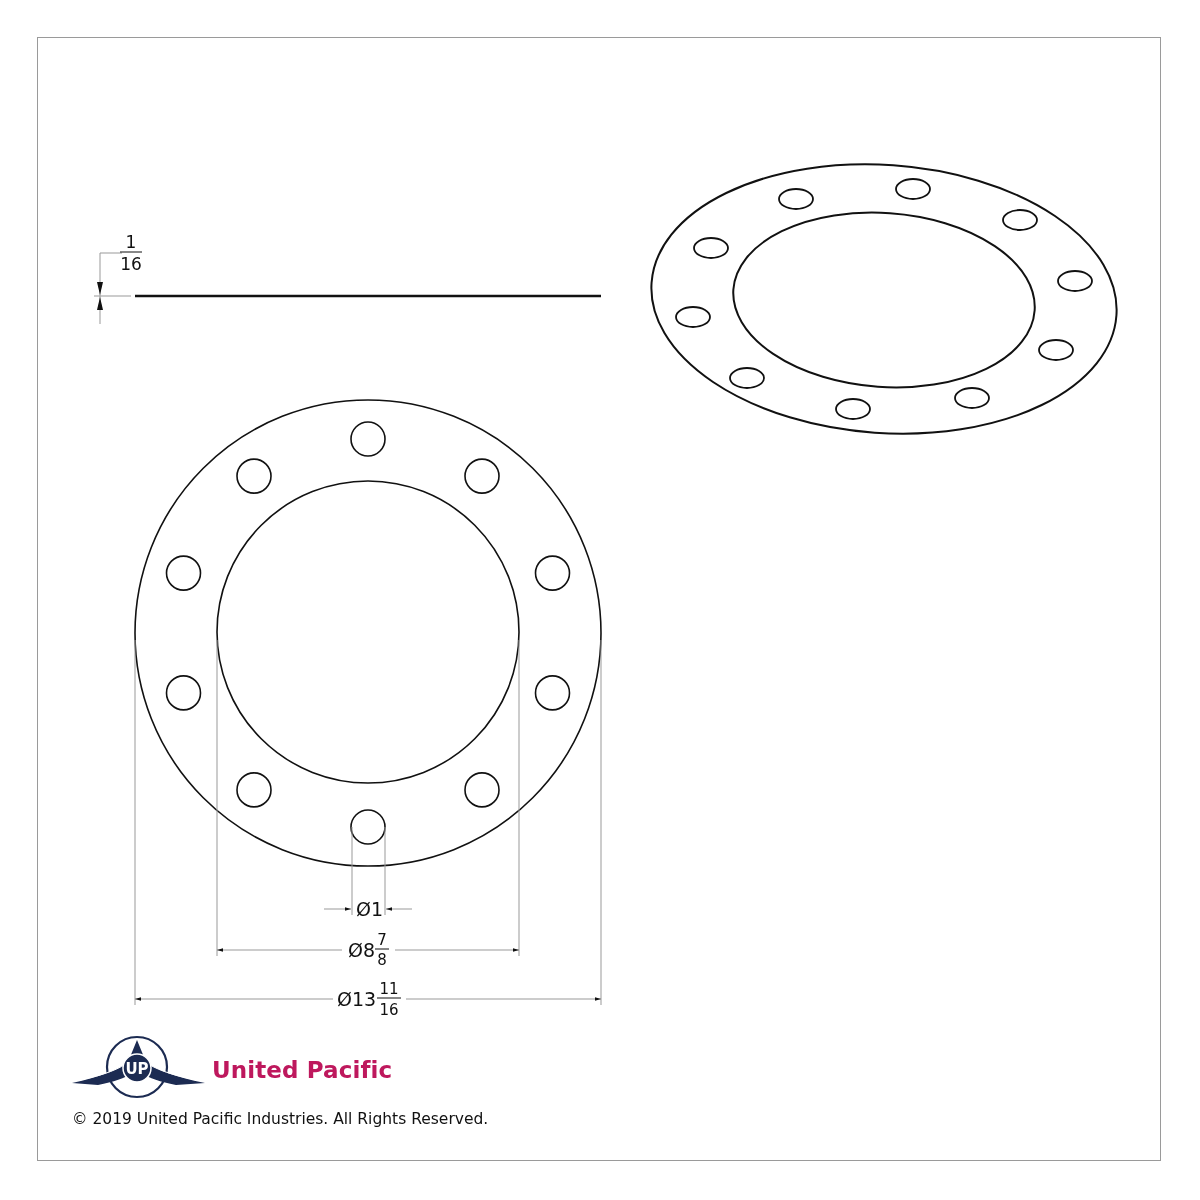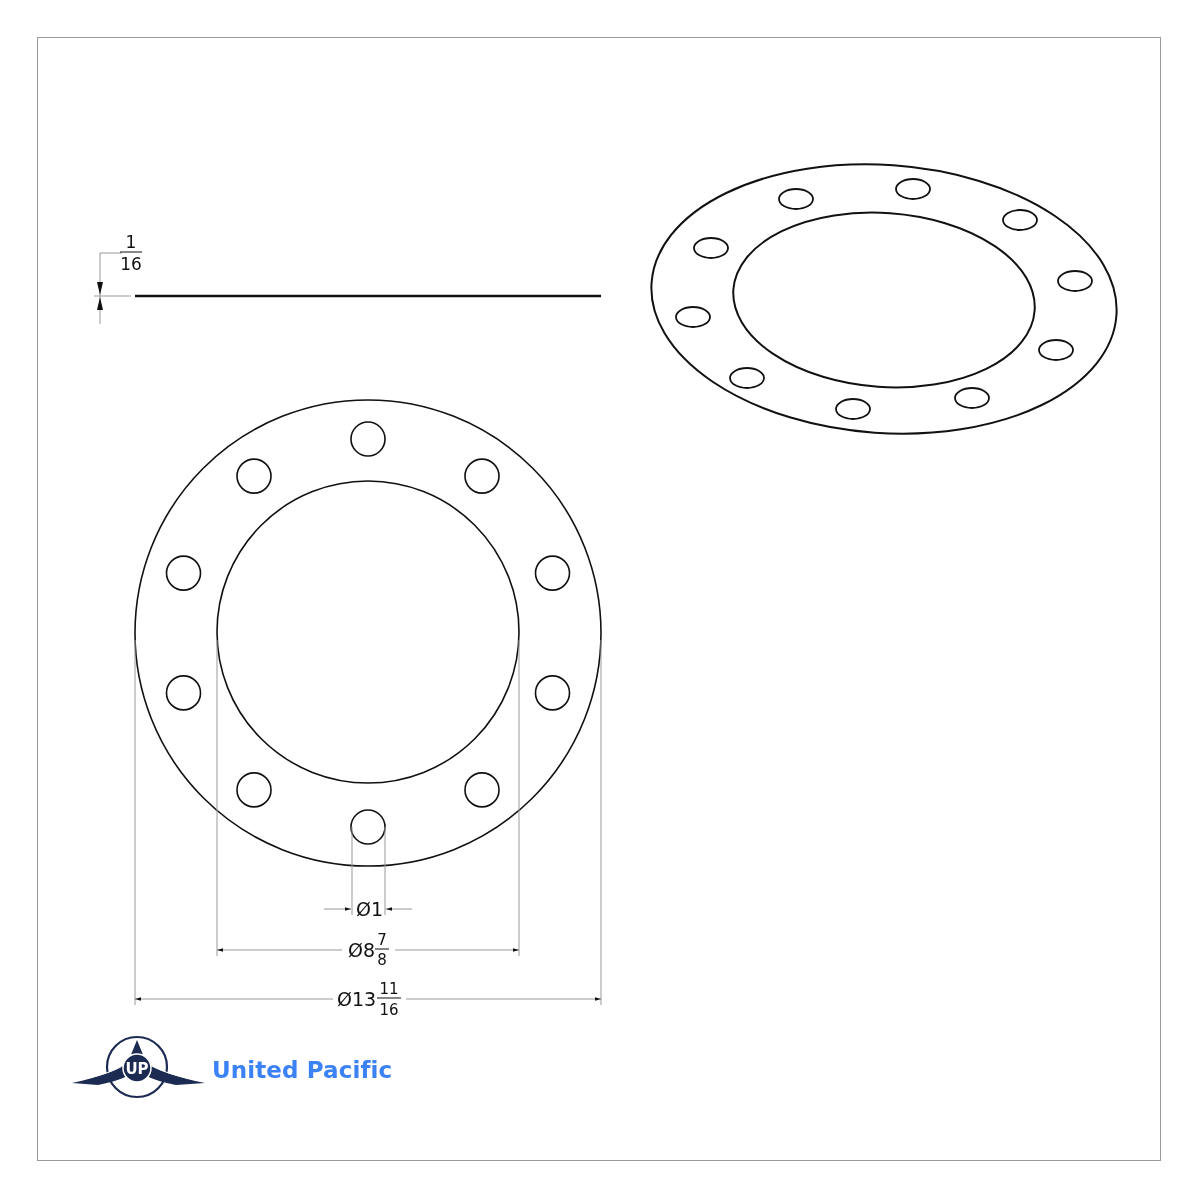--- a/index.html
+++ b/index.html
@@ -1,21 +1,21 @@
 <!DOCTYPE html>
 <html><head>
 <meta charset="utf-8">
 <style>
   html, body { margin:0; padding:0; background:#ffffff; }
   body { width:1200px; height:1200px; position:relative; overflow:hidden; font-family:"DejaVu Sans", sans-serif; }
   #sheet { position:absolute; left:0; top:0; width:1200px; height:1200px; }
   .frame { position:absolute; left:37px; top:37px; width:1124px; height:1124px; border:1.5px solid #9a9a9a; box-sizing:border-box; }
   svg { position:absolute; left:0; top:0; }
   .dimtxt { font-family:"DejaVu Sans", sans-serif; fill:#111; }
-  .brand { position:absolute; left:212px; top:1057px; font-family:"DejaVu Sans", sans-serif; font-weight:bold; font-size:23px; color:#3b82f6; letter-spacing:0.1px; }
+  .brand { position:absolute; left:212px; top:1057px; font-family:"DejaVu Sans", sans-serif; font-weight:bold; font-size:23px; color:#be185d; letter-spacing:0.1px; }
   .copyright { position:absolute; left:72px; top:1110px; font-family:"DejaVu Sans", sans-serif; font-size:15.5px; color:#111; }
 </style>
 </head>
 <body>
 
 <div id="sheet">
   <div class="frame"></div>
 
   <svg width="1200" height="1200" viewBox="0 0 1200 1200">
     <defs>
@@ -116,13 +116,14 @@
 
       <path d="M72,1083 C100,1077 118,1070 128,1062 L137,1040 L146,1062 C156,1070 175,1077 205,1083 L176,1085 C160,1082 150,1078 140,1073 L134,1073 C124,1078 114,1082 98,1085 Z" fill="#1c2b52"></path>
       <path d="M80,1080 C104,1075 120,1069 130,1061" fill="none" stroke="#ffffff" stroke-width="1"></path>
       <path d="M196,1080 C172,1075 154,1069 144,1061" fill="none" stroke="#ffffff" stroke-width="1"></path>
       <circle cx="137" cy="1068" r="14" fill="#1c2b52" stroke="#ffffff" stroke-width="1.5"></circle>
       <text x="137" y="1074" font-size="15" font-weight="bold" fill="#ffffff" text-anchor="middle" font-family="'DejaVu Sans', sans-serif">UP</text>
     </g>
   </svg>
 
   <div class="brand">United Pacific</div>
+  <div class="copyright">© 2019 United Pacific Industries. All Rights Reserved.</div>
 </div>
 
 </body></html>

